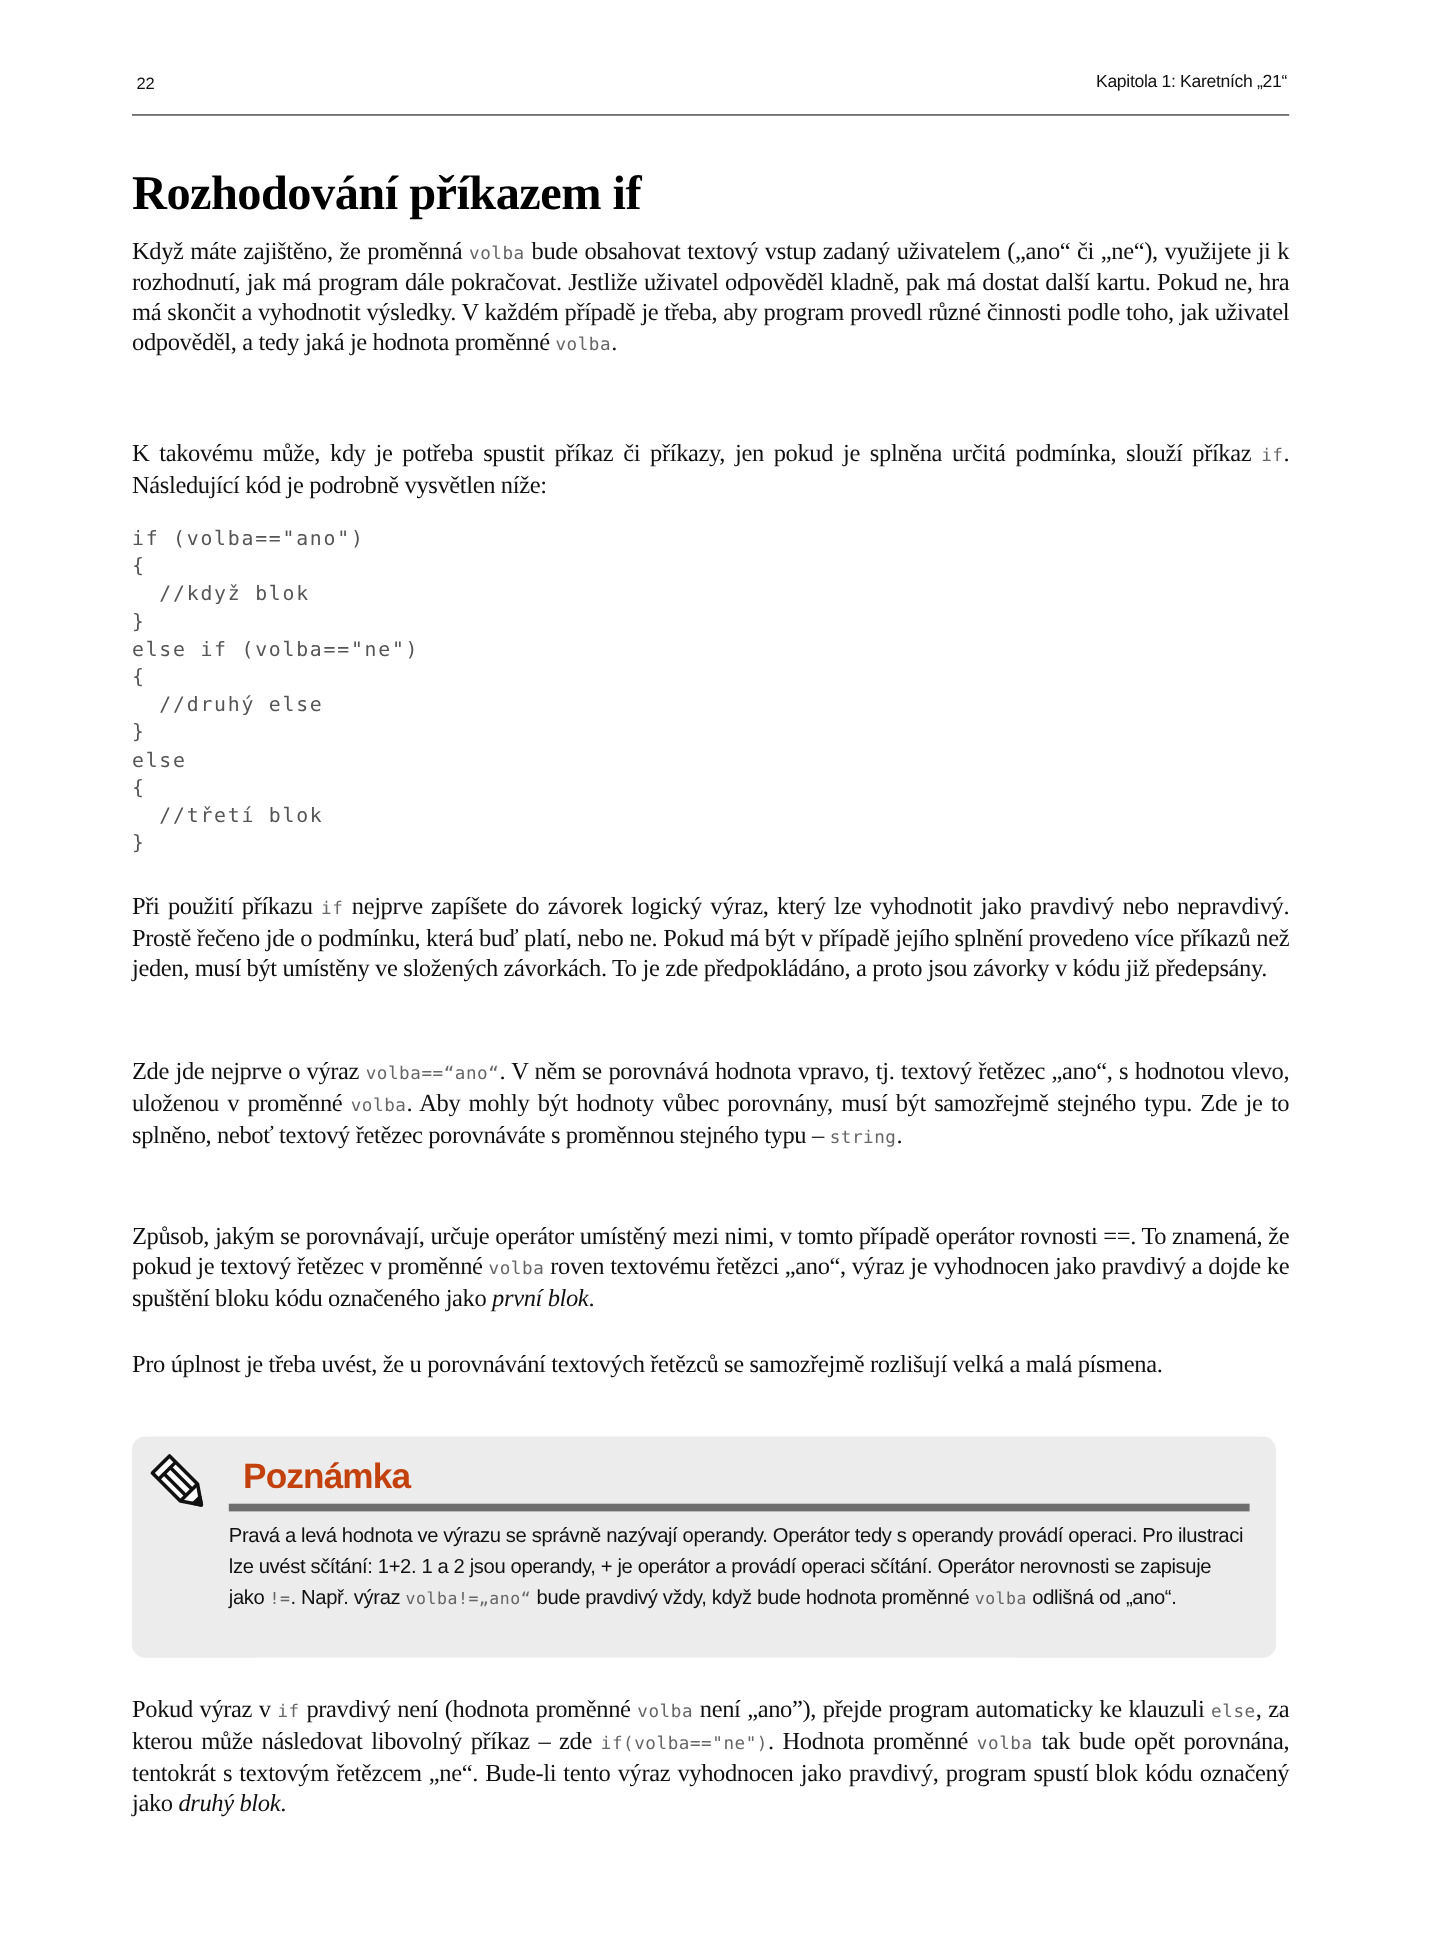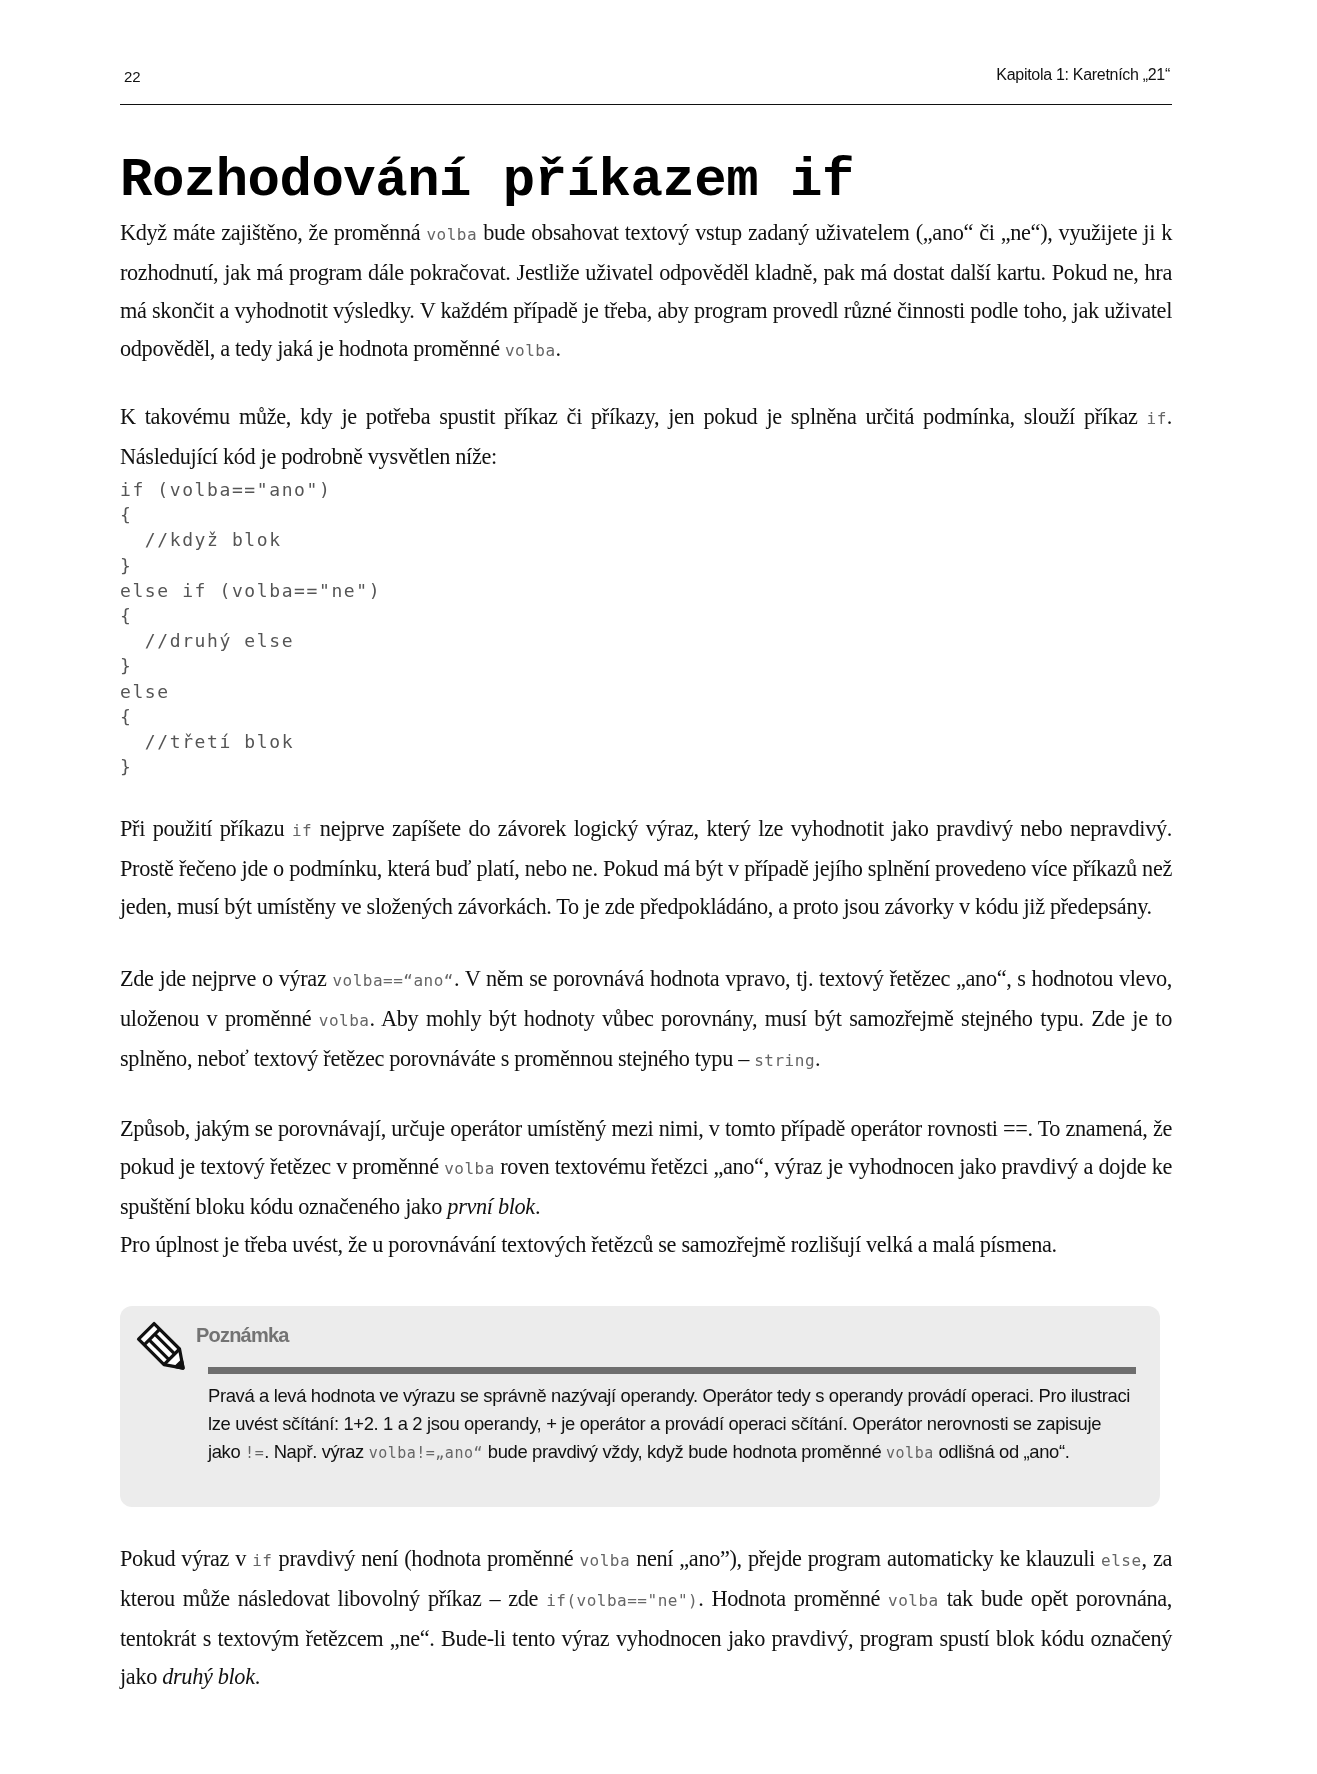--- a/index.html
+++ b/index.html
@@ -12,26 +12,26 @@
   .running-header {
     position: absolute; left: 0; top: 64px; width: 1052px; height: 40px;
     border-bottom: 1.5px solid #111;
     font-family: "Liberation Sans", "DejaVu Sans", sans-serif;
   }
   .page-num { position: absolute; left: 4px; top: 4px; font-size: 15px; color: #111; }
   .chapter { position: absolute; right: 2px; top: 2px; font-size: 16px; color: #111; letter-spacing: -0.3px; }
 
   h1.section-title {
     position: absolute; left: 0; top: 150px; margin: 0;
-    font-family: Liberation Mono, monospace;
-    font-weight: bold; font-size: 54px; letter-spacing: -0.5px; color: #000;
+    font-family: Liberation Serif, serif;
+    font-weight: bold; font-size: 44px; letter-spacing: -0.5px; color: #000;
   }
   .para {
     position: absolute; left: 0; width: 1052px; margin: 0;
-    font-size: 22.3px; line-height: 38px; text-align: justify; color: #111;
+    font-size: 22.3px; line-height: 27px; text-align: justify; color: #111;
     letter-spacing: -0.35px;
   }
   code, .code {
     font-family: "DejaVu Sans Mono", "Liberation Mono", monospace;
     font-size: 16px; color: #666; letter-spacing: 0.5px;
   }
   em { font-style: italic; }
 
   .code-block {
     position: absolute; left: 0; top: 477px; margin: 0;
@@ -39,23 +39,23 @@
     font-size: 18px; line-height: 25.2px; color: #555; letter-spacing: 1.6px;
     white-space: pre;
   }
 
   .note-box {
     position: absolute; left: 0; top: 1306px; width: 1040px; height: 201px;
     background: #ececec; border-radius: 12px;
   }
   .note-icon { position: absolute; left: 16px; top: 14px; width: 56px; height: 58px; }
   .note-title {
-    position: absolute; left: 76px; top: 18px;
+    position: absolute; left: 101px; top: 18px;
     font-family: "Liberation Sans", "DejaVu Sans", sans-serif;
-    font-weight: bold; font-size: 20px; color: #737373; letter-spacing: -0.8px;
+    font-weight: bold; font-size: 32px; color: #c2410c; letter-spacing: -0.8px;
   }
   .note-rule { position: absolute; left: 88px; top: 61px; width: 928px; height: 7px; background: #6e6e6e; }
   .note-text {
     position: absolute; left: 88px; top: 76px; width: 930px; margin: 0;
     font-family: "Liberation Sans", "DejaVu Sans", sans-serif;
     font-size: 18.4px; line-height: 28px; color: #111; letter-spacing: -0.35px;
   }
   .note-text code { font-size: 15px; color: #666; }
 </style>
 </head>

